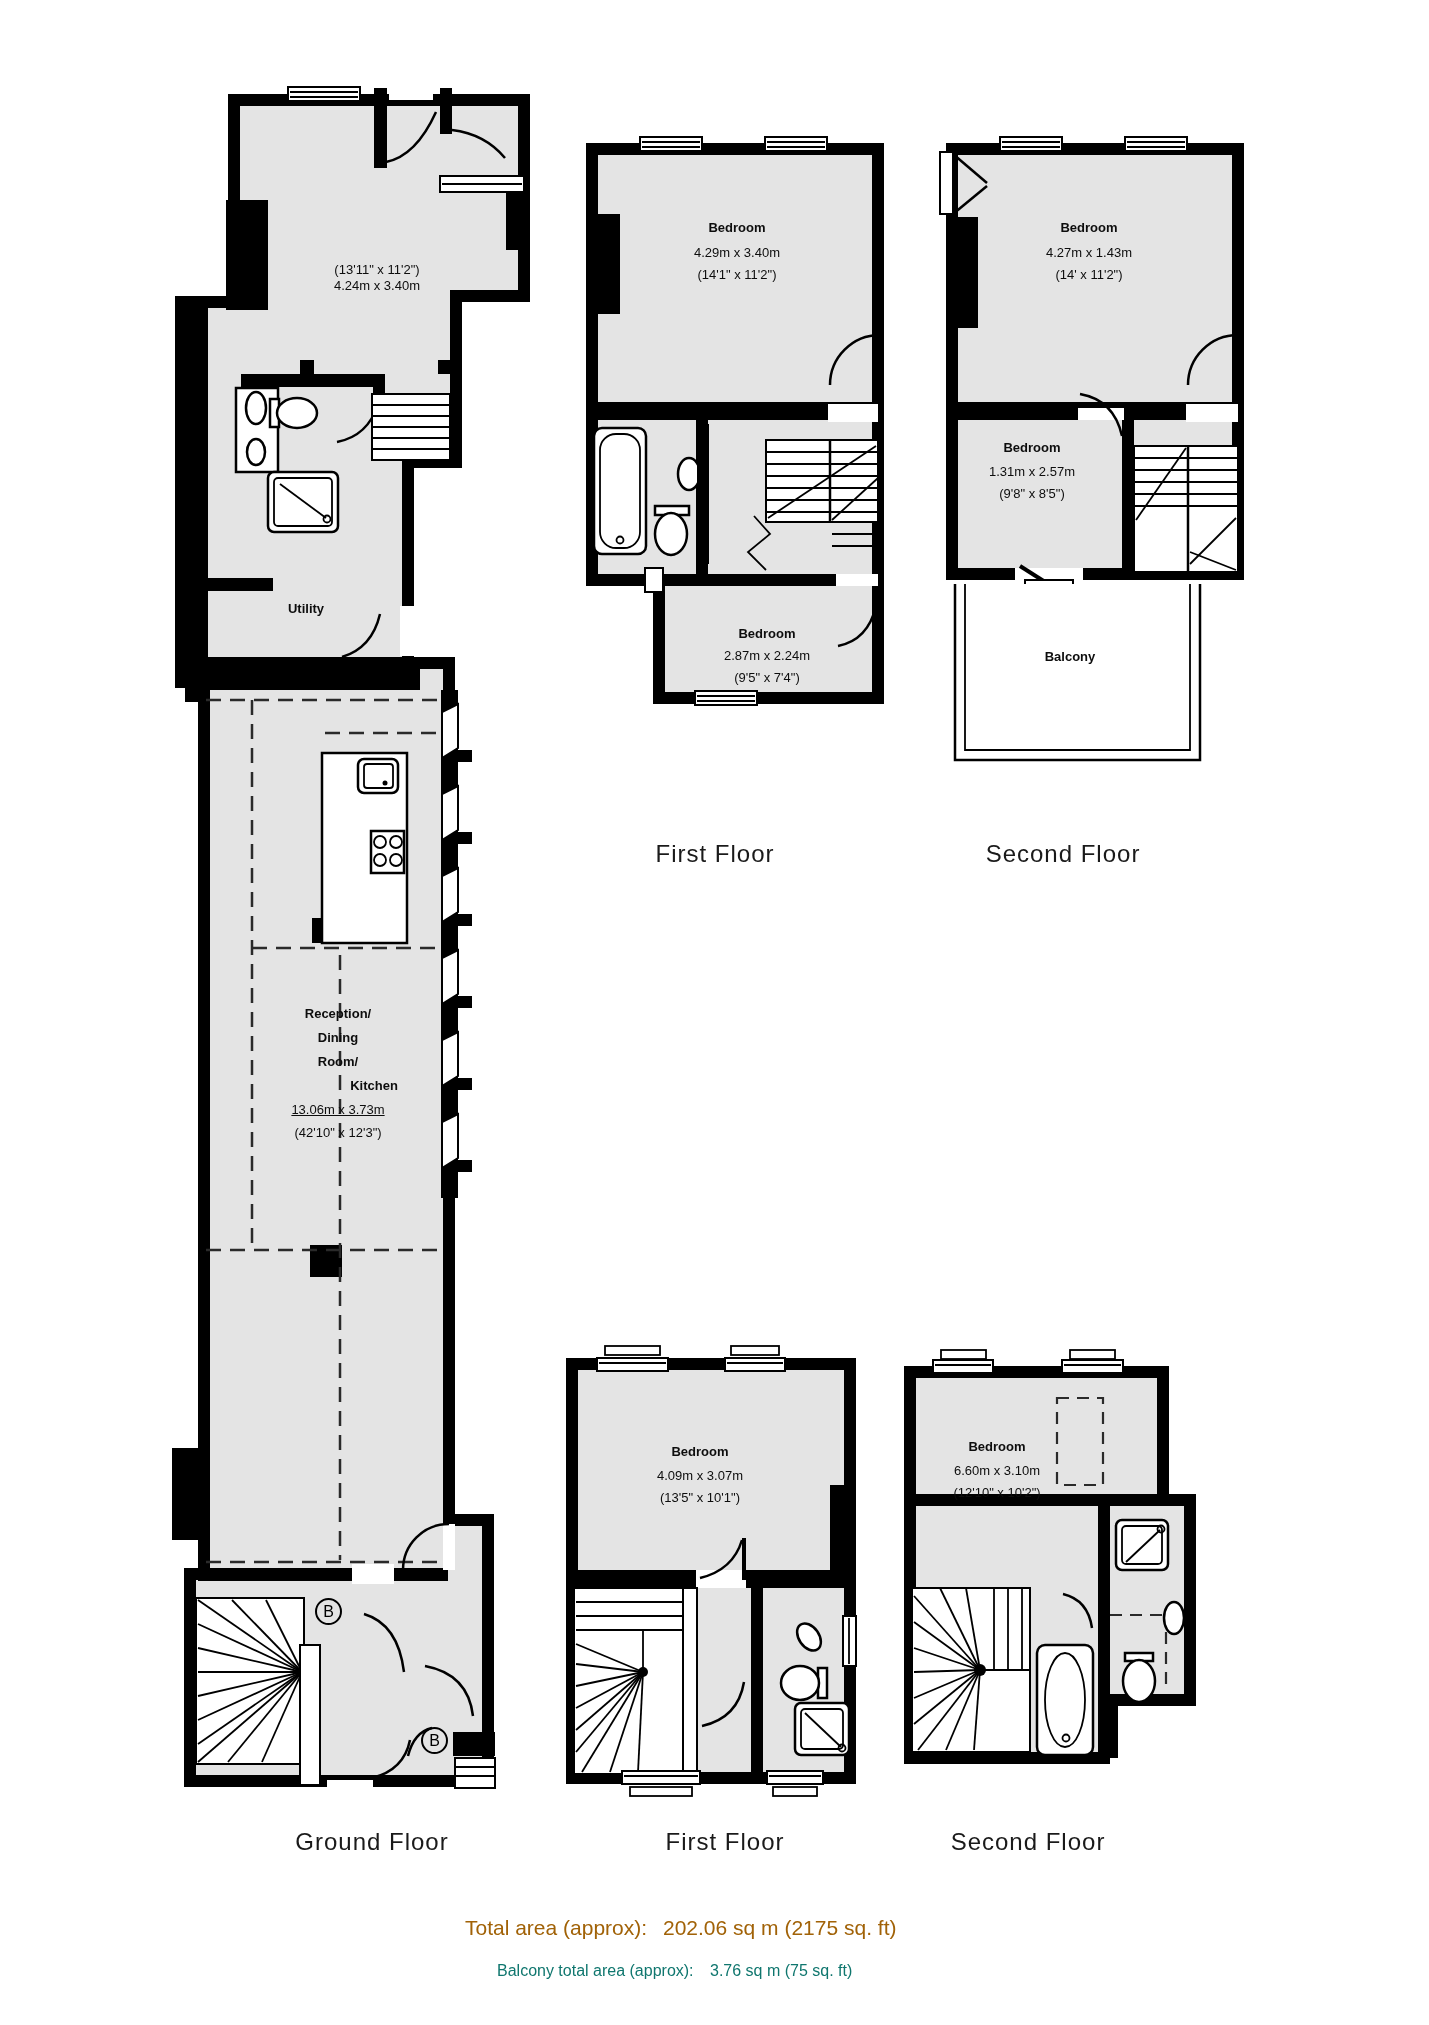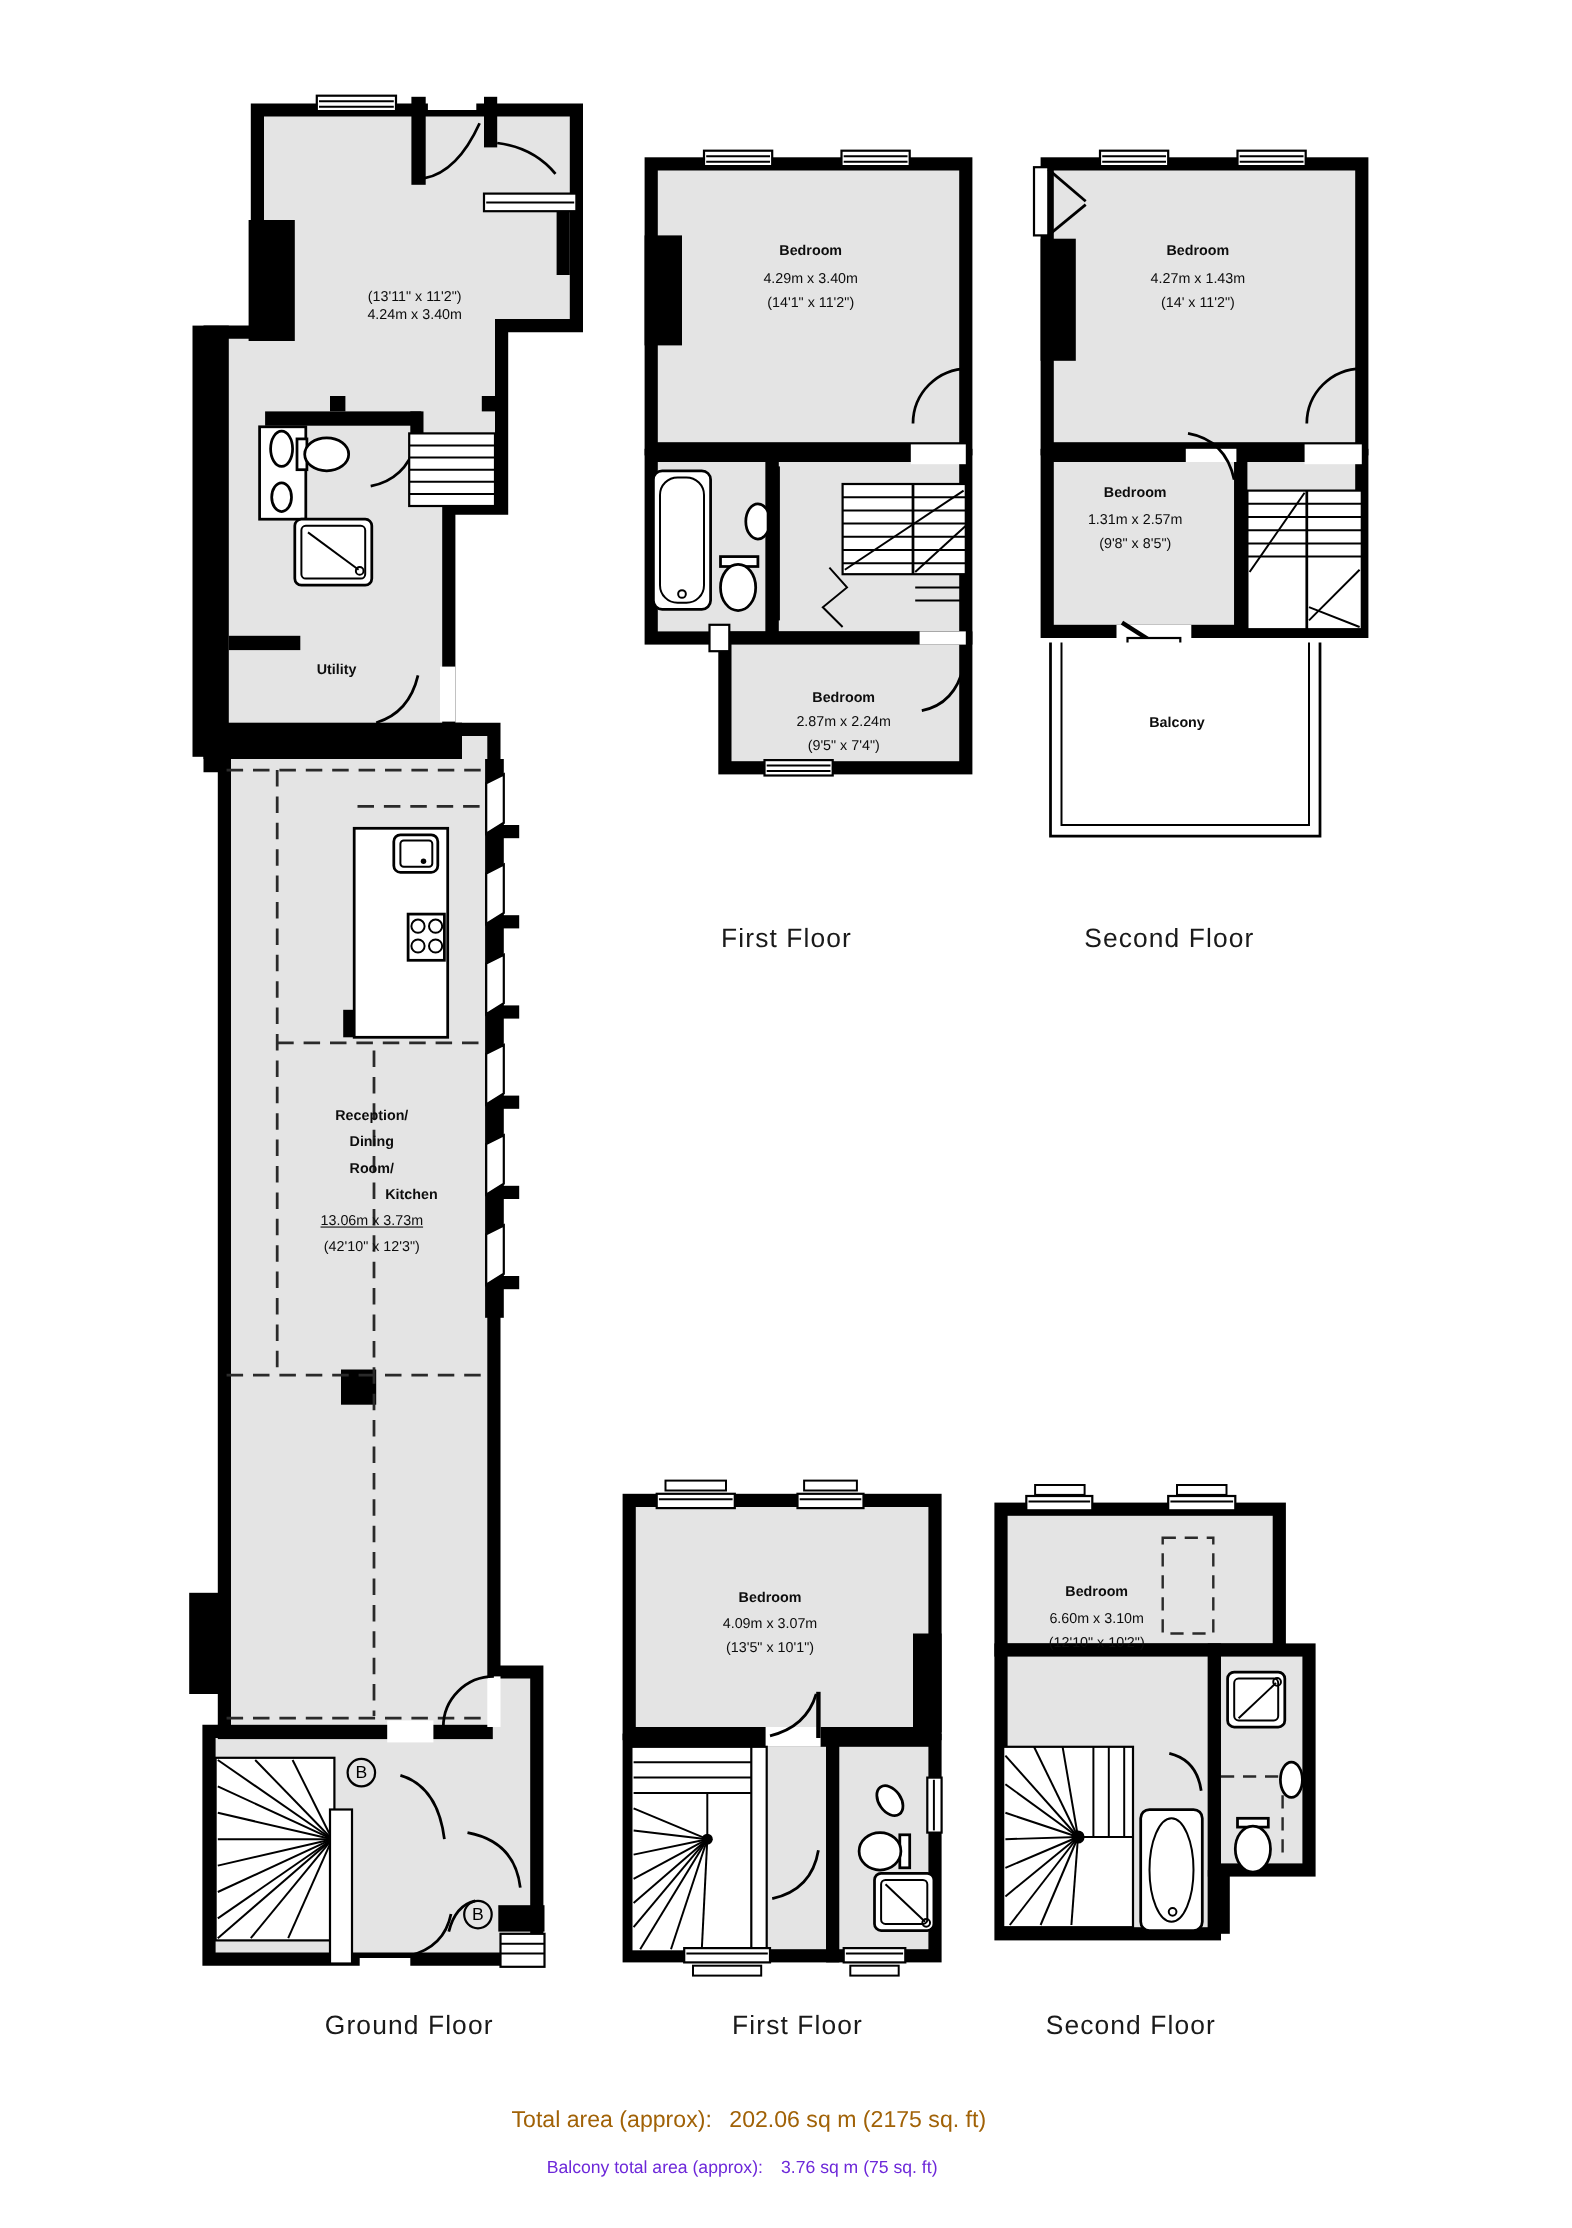--- a/index.html
+++ b/index.html
@@ -21,21 +21,21 @@
   .stairbox { fill:#fff; stroke:#000; stroke-width:2; }
   .dash   { fill:none; stroke:#2a2a2a; stroke-width:2.5; stroke-dasharray:15 9; }
   .dashf  { fill:none; stroke:#2a2a2a; stroke-width:2.2; stroke-dasharray:12 8; }
 
   .txt { position:absolute; transform:translateX(-50%); white-space:nowrap;
          font-size:13px; line-height:1.1; color:#0d0d0d; text-align:center; }
   .bold { font-weight:700; }
   .floor-label { position:absolute; transform:translateX(-50%); white-space:nowrap;
          font-size:24px; letter-spacing:1px; color:#1a1a1a; }
   .tot-line1 { position:absolute; font-size:21px; color:#a16207; white-space:nowrap; }
-  .tot-line2 { position:absolute; font-size:16px; color:#6d28d9; white-space:nowrap; }
+  .tot-line2 { position:absolute; font-size:16px; color:#0f766e; white-space:nowrap; }
   .bsym { position:absolute; width:27px; height:27px; border:2.5px solid #000;
           border-radius:50%; background:transparent; font-size:16px; font-weight:400;
           display:flex; align-items:center; justify-content:center; color:#000; }
 </style>
 </head>
 <body>
 
 <svg class="plan" width="1429" height="2025" viewBox="0 0 1429 2025" xmlns="http://www.w3.org/2000/svg">
 
   <g>

